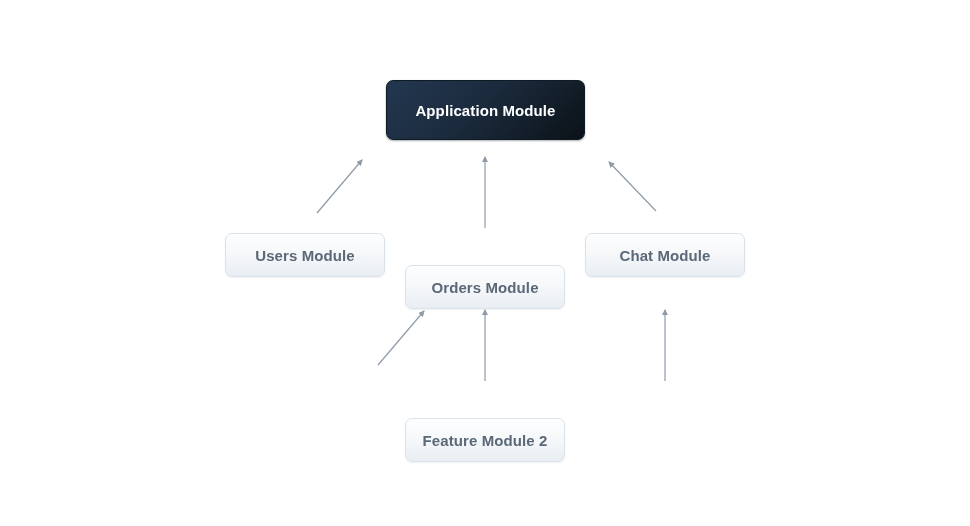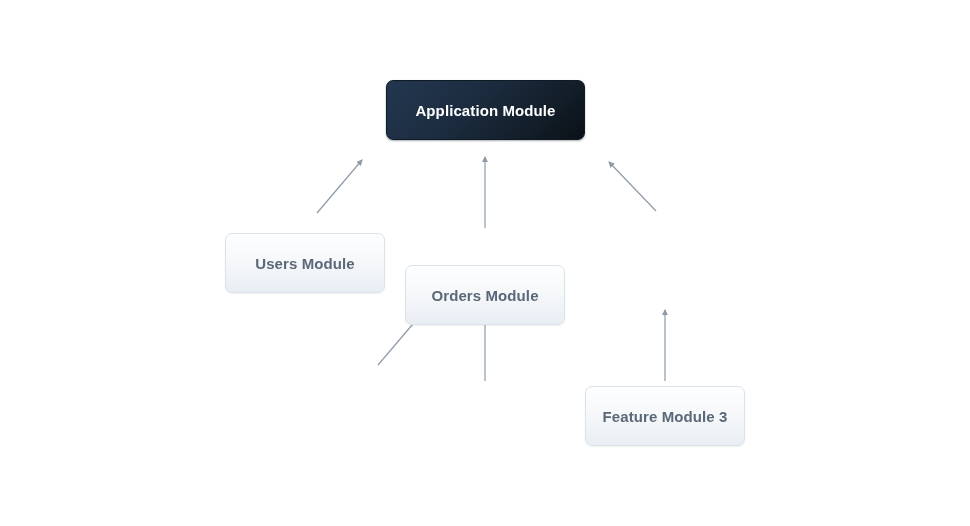--- a/index.html
+++ b/index.html
@@ -54,21 +54,21 @@
     color: #ffffff;
     font-size: 15px;
     font-weight: bold;
     letter-spacing: 0.1px;
     text-align: center;
   }
 
   
   .node-light {
     width: 160px;
-    height: 60px;
+    height: 44px;
     background: linear-gradient(to bottom, #fdfeff 0%, #f6f8fa 45%, #e9eef4 100%);
     border: 1px solid #dbe3ea;
     box-shadow: 0 1px 2px rgba(40,60,80,0.07);
   }
   .node-light .node-label {
     color: #5b6877;
     font-size: 15px;
     font-weight: bold;
     letter-spacing: 0.1px;
   }
@@ -125,18 +125,21 @@
   <div class="node node-root">
     <span class="node-label">Application Module</span>
   </div>
 
   <div class="node node-light row-mid col-1">
     <span class="node-label">Users Module</span>
   </div>
   <div class="node node-light row-mid col-2">
     <span class="node-label">Orders Module</span>
   </div>
+  <div class="node node-light row-mid col-3">
+    <span class="node-label">Chat Module</span>
+  </div>
 
-  <div class="node node-light row-bot col-3">
-    <span class="node-label">Feature Module 3</span>
+  <div class="node node-light row-bot col-2">
+    <span class="node-label">Feature Module 2</span>
   </div>
 
 </div>
 
 </body></html>

